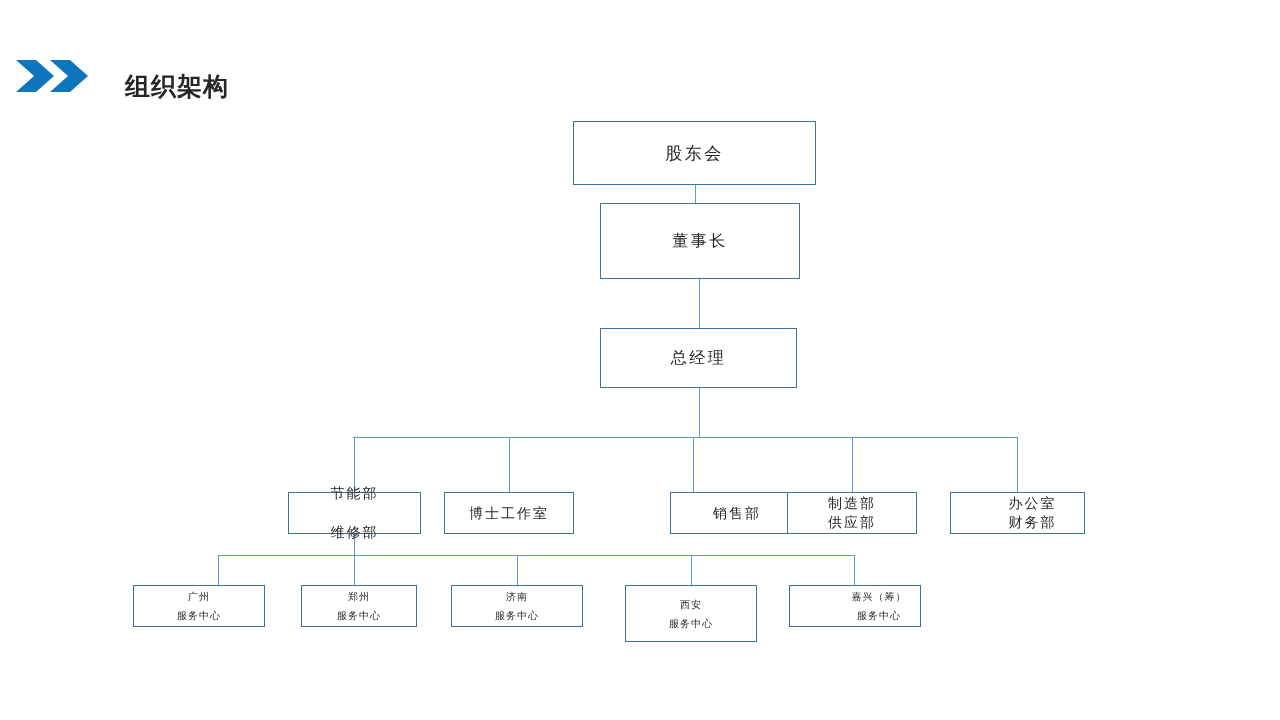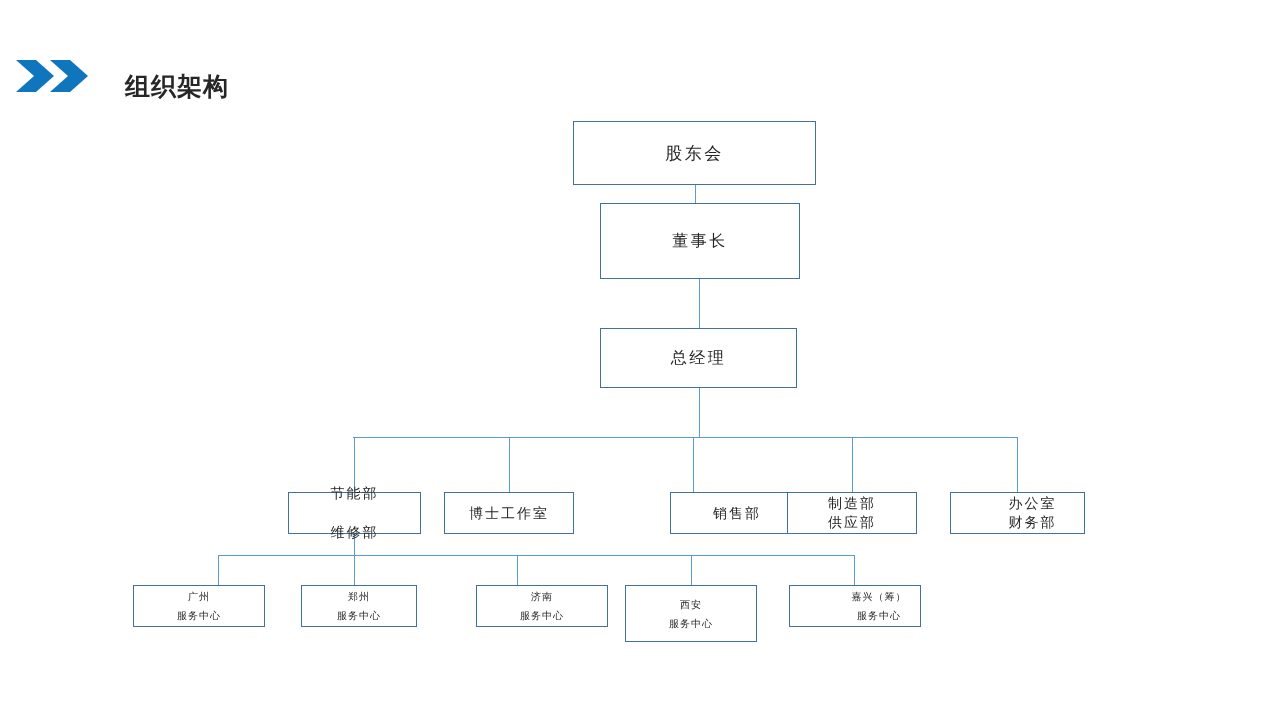--- a/index.html
+++ b/index.html
@@ -144,21 +144,21 @@
         <span class="line2">财务部</span>
       </div>
       <div class="node center" style="left: 133px; top: 585px; width: 132px; height: 42px;">
         <span class="line1">广州</span>
         <span class="line2">服务中心</span>
       </div>
       <div class="node center" style="left: 289px; top: 585px; width: 116px; height: 42px; margin-left: 12px;">
         <span class="line1">郑州</span>
         <span class="line2">服务中心</span>
       </div>
-      <div class="node center" style="left: 451px; top: 585px; width: 132px; height: 42px; margin-left: 25px;">
+      <div class="node center" style="left: 451px; top: 585px; width: 132px; height: 42px;">
         <span class="line1">济南</span>
         <span class="line2">服务中心</span>
       </div>
       <div class="node center" style="left: 625px; top: 585px; width: 132px; height: 57px;">
         <span class="line1">西安</span>
         <span class="line2">服务中心</span>
       </div>
       <div class="node center" style="left: 789px; top: 585px; width: 132px; height: 42px; padding-left: 48px;">
         <span class="line1">嘉兴（筹）</span>
         <span class="line2">服务中心</span>

